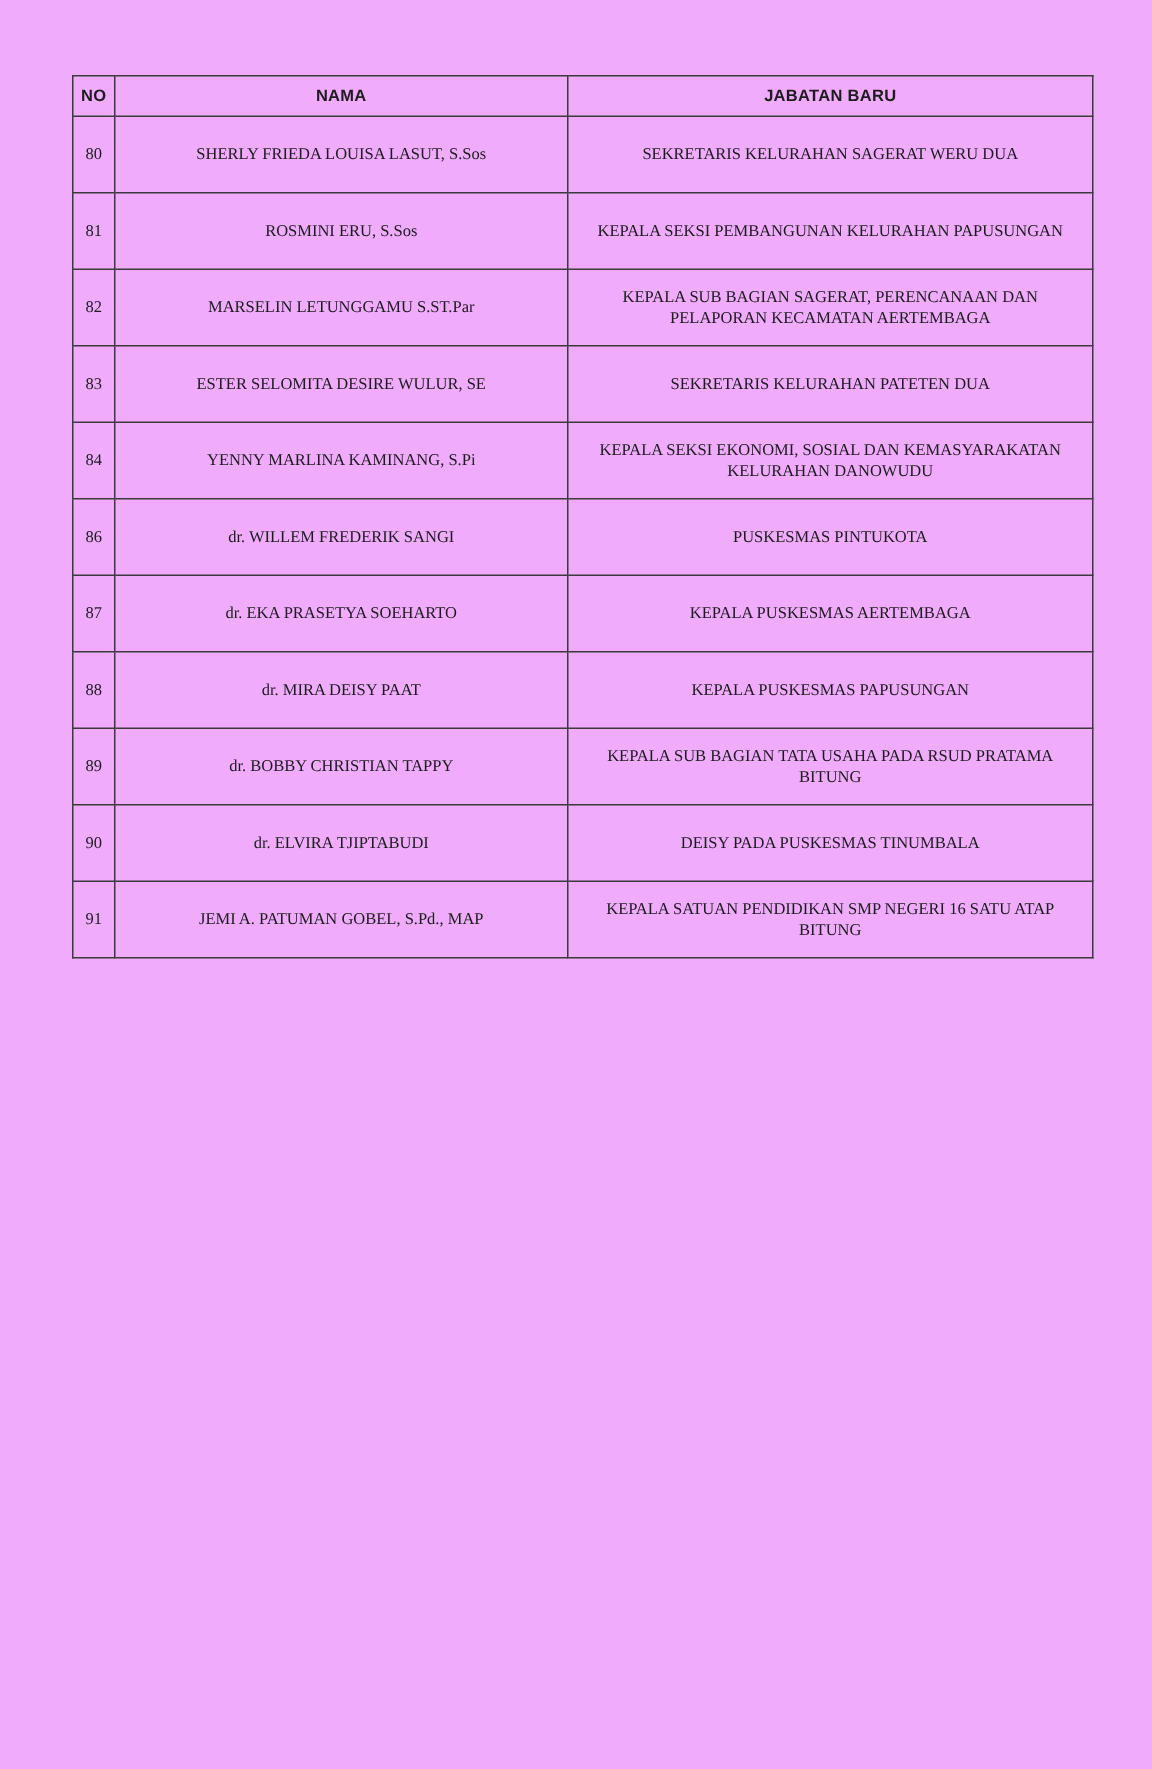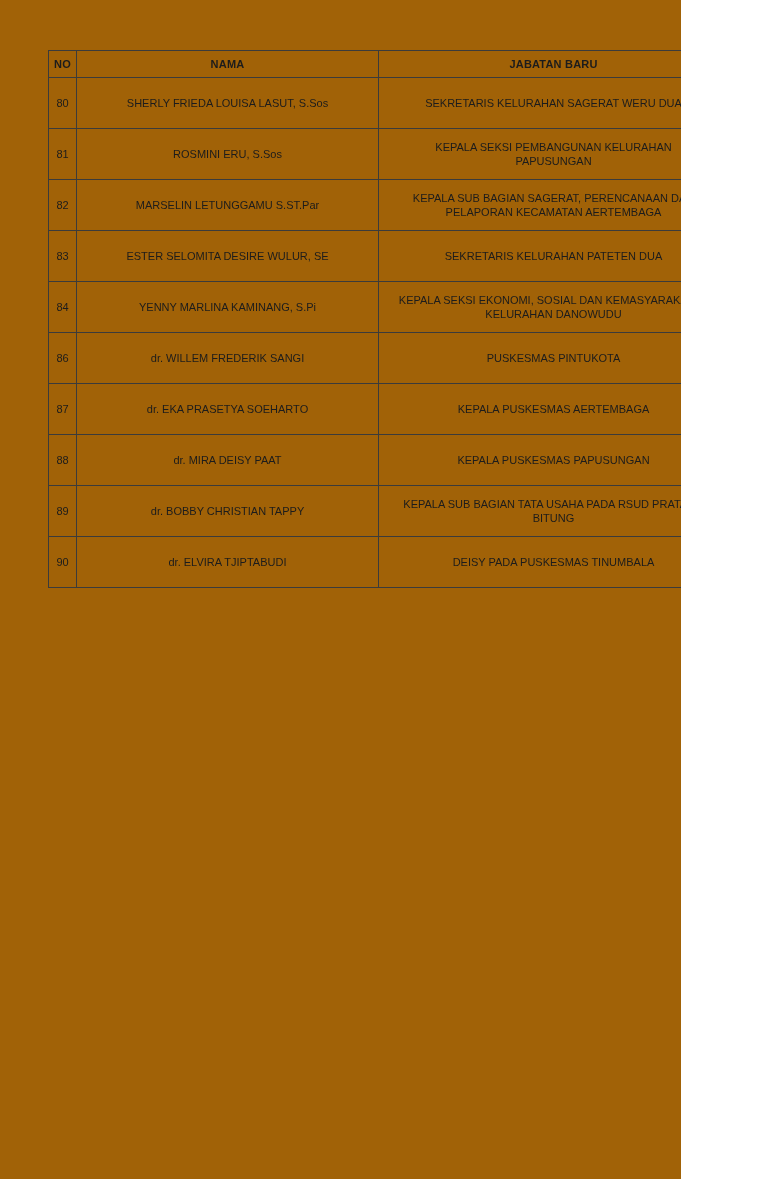--- a/index.html
+++ b/index.html
@@ -5,23 +5,23 @@
   * { margin: 0; padding: 0; box-sizing: border-box; }
   html, body {
     width: 768px;
     height: 1179px;
     background: #ffffff;
     font-family: "Liberation Sans", "DejaVu Sans", sans-serif;
     color: #1c1c1c;
   }
   .page {
     position: relative;
-    width: 681px;
+    width: 768px;
     height: 1179px;
-    background: #a16207;
+    background: #f0abfc;
     overflow: hidden;
   }
   table.doc-table {
     position: absolute;
     left: 48px;
     top: 50px;
     width: 680px;
     border-collapse: collapse;
     table-layout: fixed;
   }
@@ -34,20 +34,21 @@
     overflow: hidden;
   }
   table.doc-table th {
     height: 27px;
     font-weight: bold;
     text-align: center;
     letter-spacing: 0.2px;
   }
   table.doc-table td {
     height: 51px;
+    font-family: Liberation Serif, serif;
   }
   td.c-no {
     text-align: center;
     padding: 2px 2px;
   }
   td.c-nama {
     text-align: center;
     padding: 2px 4px;
   }
   td.c-jabatan {
@@ -130,15 +131,20 @@
     <td class="c-nama">dr. BOBBY CHRISTIAN TAPPY</td>
     <td class="c-jabatan">KEPALA SUB BAGIAN TATA USAHA PADA RSUD PRATAMA BITUNG</td>
   </tr>
 
   <tr>
     <td class="c-no">90</td>
     <td class="c-nama">dr. ELVIRA TJIPTABUDI</td>
     <td class="c-jabatan">DEISY PADA PUSKESMAS TINUMBALA</td>
   </tr>
 
+  <tr>
+    <td class="c-no">91</td>
+    <td class="c-nama">JEMI A. PATUMAN GOBEL, S.Pd., MAP</td>
+    <td class="c-jabatan">KEPALA SATUAN PENDIDIKAN SMP NEGERI 16 SATU ATAP BITUNG</td>
+  </tr>
 </tbody>
   </table>
 </div>
 
 </body></html>

